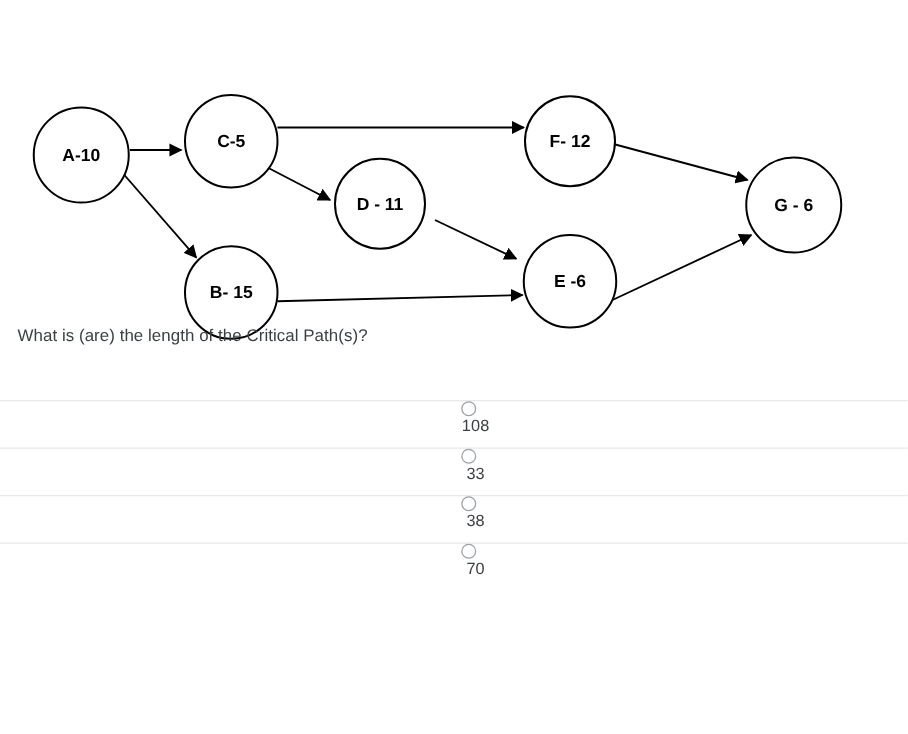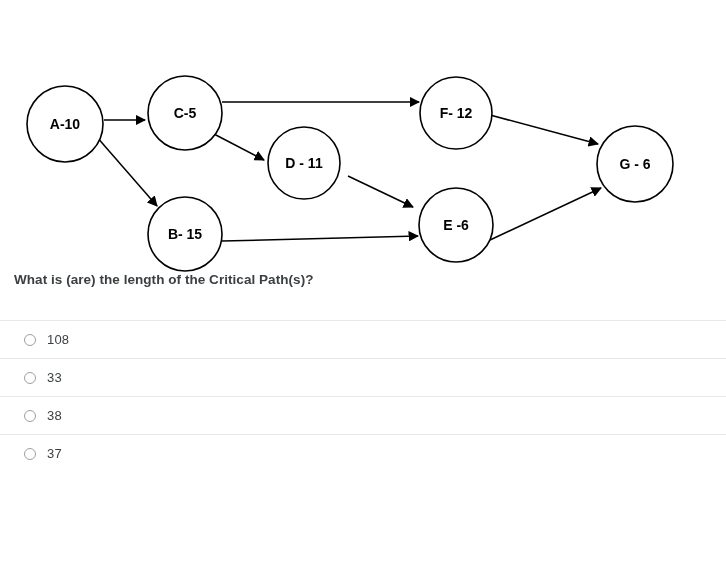--- a/index.html
+++ b/index.html
@@ -46,23 +46,22 @@
     stroke-width: 1.5;
     fill: none;
   }
   .edge-head {
     fill: #000000;
   }
 
   #question-block {
     position: absolute;
     left: 0;
-    top: 271px;
+    top: 260px;
     width: 726px;
-    font-weight: bold;
   }
   #question-text {
     font-size: 13.5px;
     color: #3c4043;
     padding: 0 0 0 14px;
     line-height: 1.4;
     letter-spacing: 0.05px;
   }
 
   #options-list {
@@ -71,20 +70,21 @@
     top: 320px;
     width: 726px;
   }
   .option-row {
     position: relative;
     height: 38px;
     border-top: 1px solid #e8e8e8;
     display: flex;
     align-items: center;
     padding-left: 24px;
+    flex-direction: column;
   }
   .radio-mark {
     width: 12px;
     height: 12px;
     border: 1px solid #9aa0a6;
     border-radius: 50%;
     background: #ffffff;
     flex: 0 0 auto;
   }
   .option-label {
@@ -159,15 +159,15 @@
     <div class="option-row">
       <span class="radio-mark"></span>
       <span class="option-label">33</span>
     </div>
     <div class="option-row">
       <span class="radio-mark"></span>
       <span class="option-label">38</span>
     </div>
     <div class="option-row">
       <span class="radio-mark"></span>
-      <span class="option-label">37</span>
+      <span class="option-label">70</span>
     </div>
   </div>
 
 </body></html>

